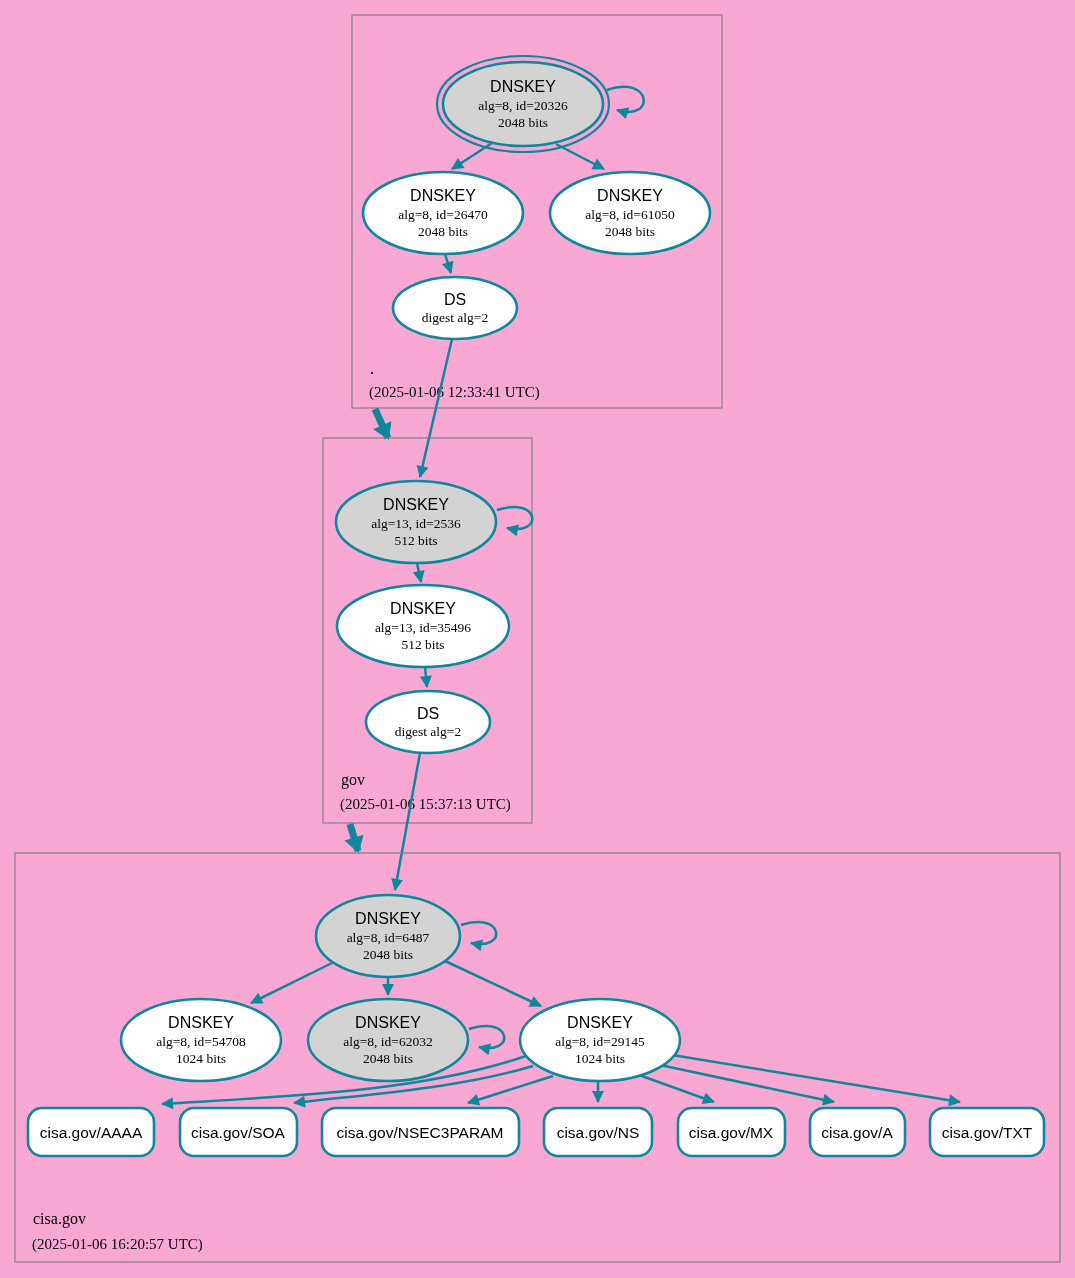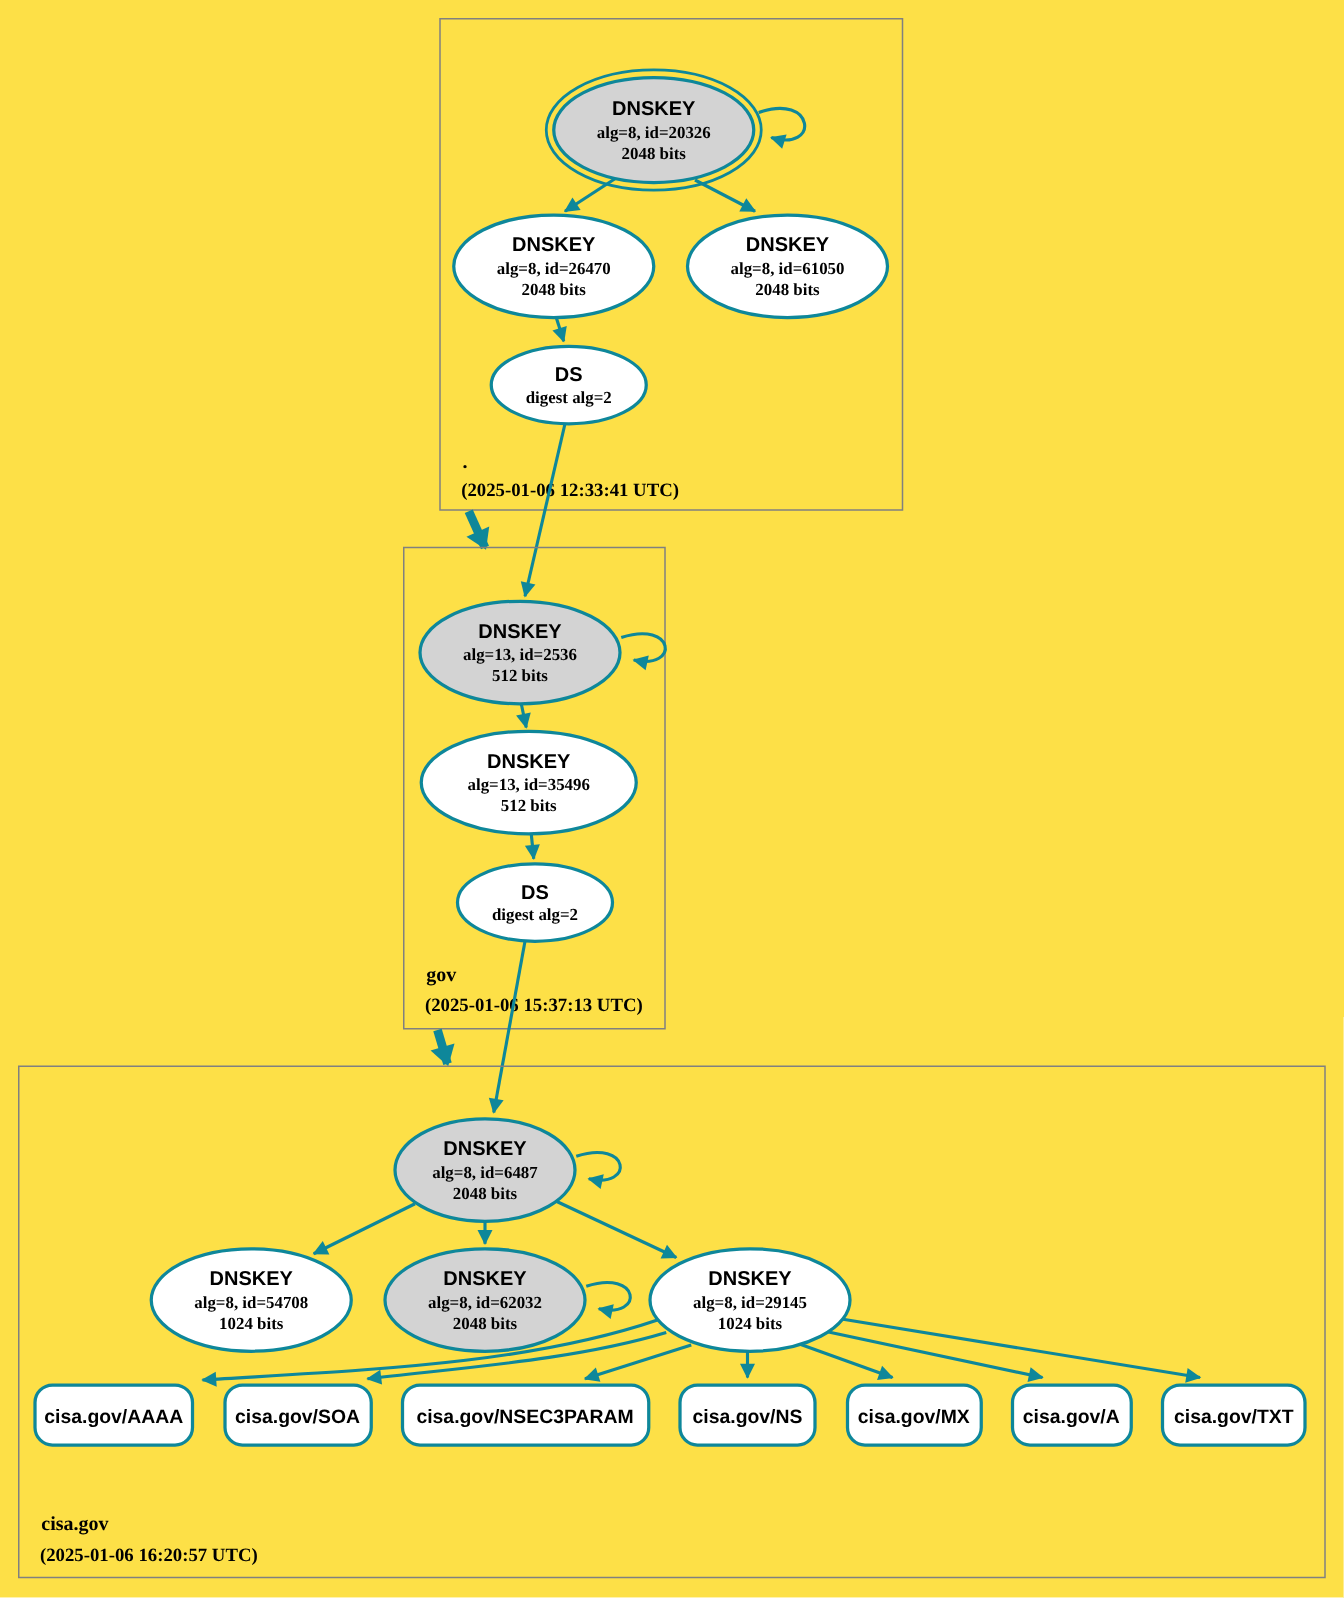--- a/index.html
+++ b/index.html
@@ -1,16 +1,16 @@
 <!DOCTYPE html>
 <html><head>
 <meta charset="utf-8">
 <style>
   html, body { margin: 0; padding: 0; background: #ffffff; }
-  .stage { position: relative; width: 1075px; height: 1278px; background: #fde047; font-weight: bold; }
+  .stage { position: relative; width: 1075px; height: 1278px; background: #f9a8d4; }
   svg { display: block; }
   .zone-box { fill: none; stroke: #808080; stroke-width: 1.2; }
   .edge { stroke: #0e879a; stroke-width: 2.5; fill: none; }
   .edge-thick { stroke: #0e879a; stroke-width: 7; fill: none; }
   .node-ellipse { stroke: #0e879a; stroke-width: 2.6; fill: #ffffff; }
   .node-ellipse.ksk { fill: #d3d3d3; }
   .node-ring { stroke: #0e879a; stroke-width: 2.2; fill: none; }
   .rrset-box { stroke: #0e879a; stroke-width: 2.6; fill: #ffffff; }
   .t-title { font-family: "Liberation Sans", "DejaVu Sans", sans-serif; font-size: 16px; fill: #000000; text-anchor: middle; }
   .t-attr  { font-family: "Liberation Serif", "DejaVu Serif", serif; font-size: 13.5px; fill: #000000; text-anchor: middle; }

